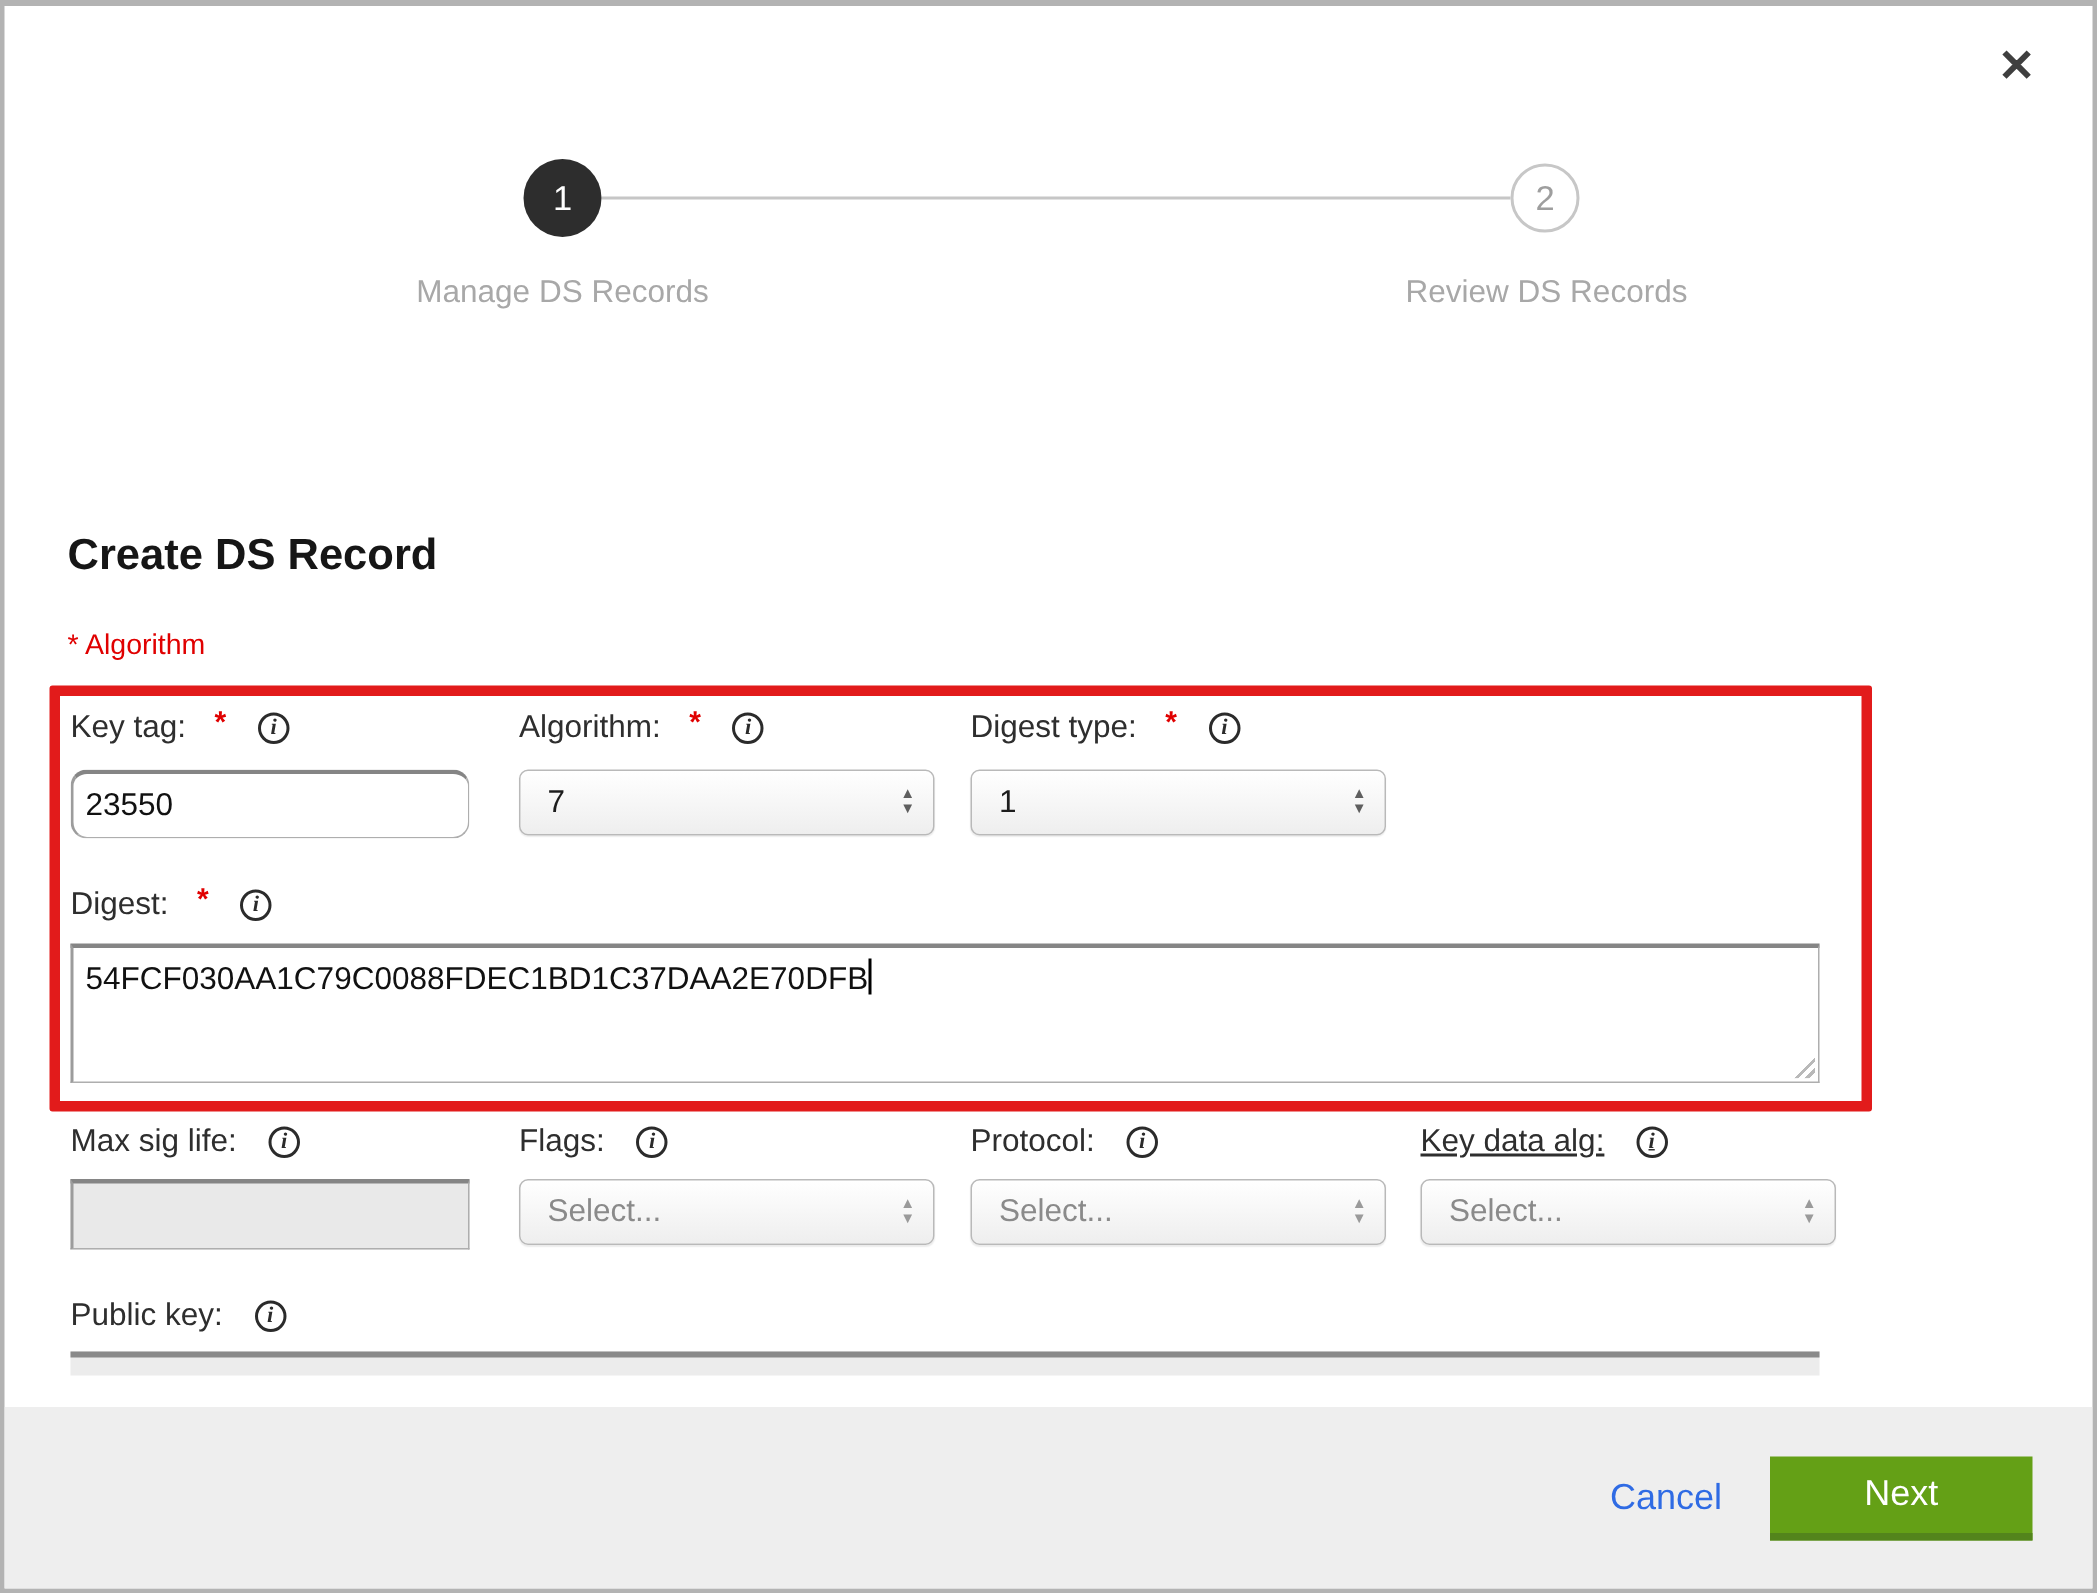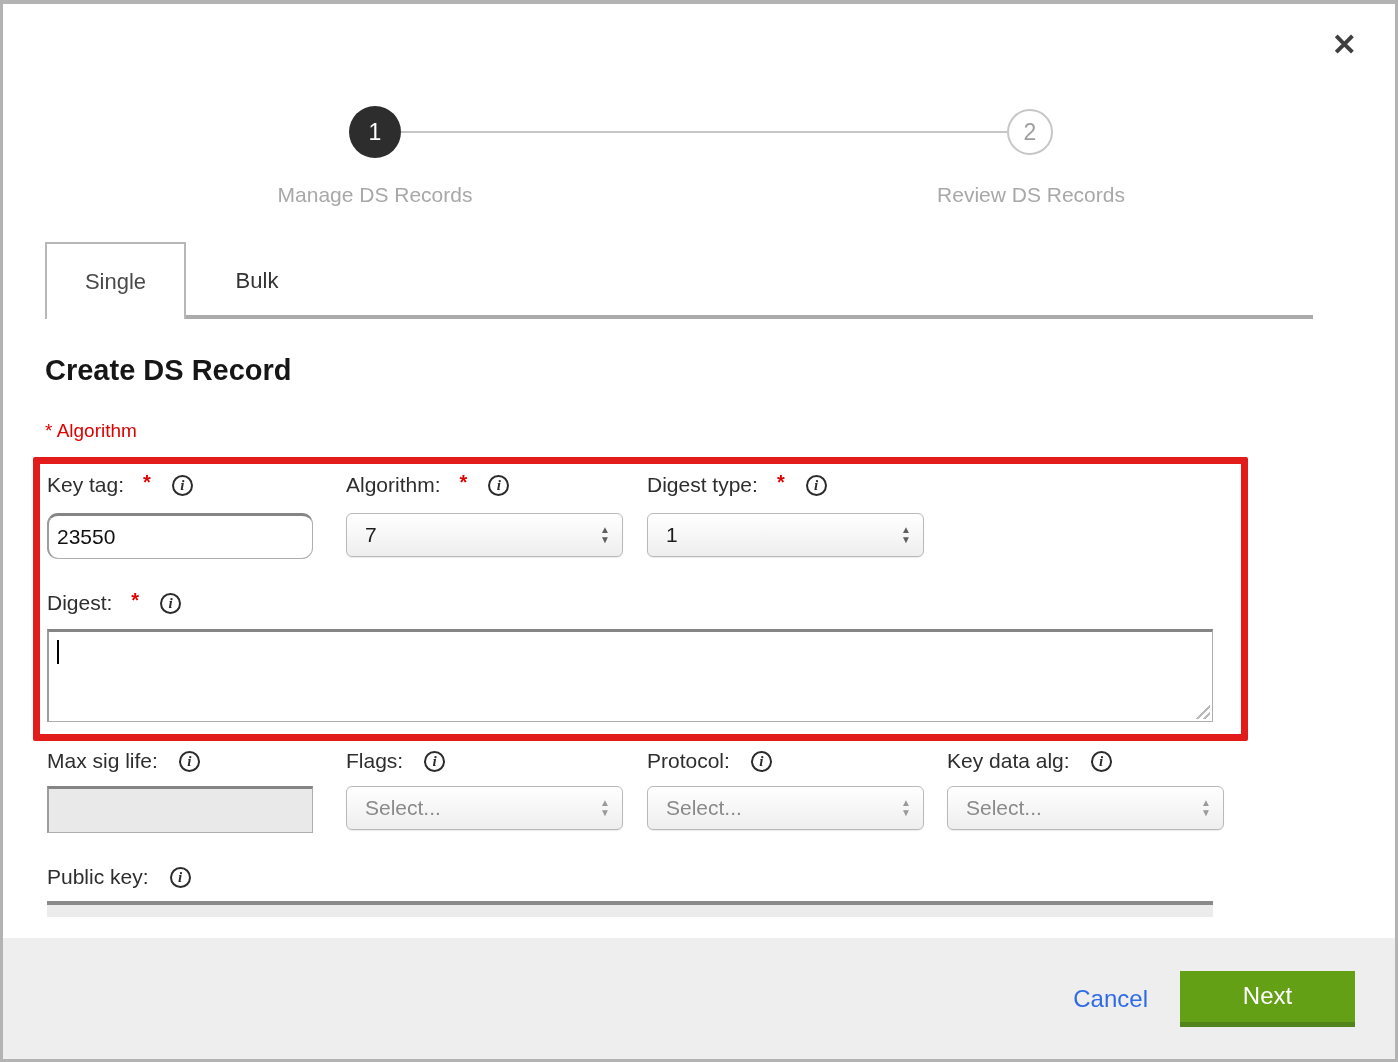--- a/index.html
+++ b/index.html
@@ -97,25 +97,20 @@
 <div id="modal">
 
   <div class="close-x">✕</div>
 
   <div class="step-line"></div>
   <div class="step-circle step-1">1</div>
   <div class="step-circle step-2">2</div>
   <div class="step-label l2">Review DS Records</div>
   <div class="step-label l1">Manage DS Records</div>
 
-  <div class="tabbar">
-    <div class="tab active">Single</div>
-    <div class="tab inactive">Bulk</div>
-    <div class="tab-underline"></div>
-  </div>
 
   <div class="page-title">Create DS Record</div>
   <div class="required-note">
     <span>*</span>
     <span>Algorithm</span>
   </div>
 
   <div class="highlight-box"></div>
 
   <div class="flabel" style="left:44px; top:468px;">
@@ -149,37 +144,37 @@
         <span>▼</span>
     </span>
   </div>
 
   <div class="flabel" style="left:44px; top:586px;">
     <span>Digest:</span>
     <span class="req">*</span>
     <span class="info-icon">i</span>
   </div>
   <div class="tarea" style="left:44px; top:625px; width:1166px; height:93px;">
-    <span class="cursor"></span>
+    <span>54FCF030AA1C79C0088FDEC1BD1C37DAA2E70DFB</span><span class="cursor"></span>
     <span class="resize-grip"></span>
   </div>
 
   <div class="flabel" style="left:44px; top:744px;">
     <span>Max sig life:</span>
     <span class="info-icon">i</span>
   </div>
   <div class="flabel" style="left:343px; top:744px;">
     <span>Flags:</span>
     <span class="info-icon">i</span>
   </div>
   <div class="flabel" style="left:644px; top:744px;">
     <span>Protocol:</span>
     <span class="info-icon">i</span>
   </div>
-  <div class="flabel" style="left:944px; top:744px;">
+  <div class="flabel" style="left:944px; top:744px;text-decoration:underline;">
     <span>Key data alg:</span>
     <span class="info-icon">i</span>
   </div>
 
   <input class="tinput disabled" style="left: 44px; top: 782px; width: 266px; height: 47px;" disabled="" value="">
   <div class="fselect placeholder" style="left:343px; top:782px; width:277px;">
     <span class="val">Select...</span>
     <span class="spin">
       <span>▲</span>
         <span>▼</span>

